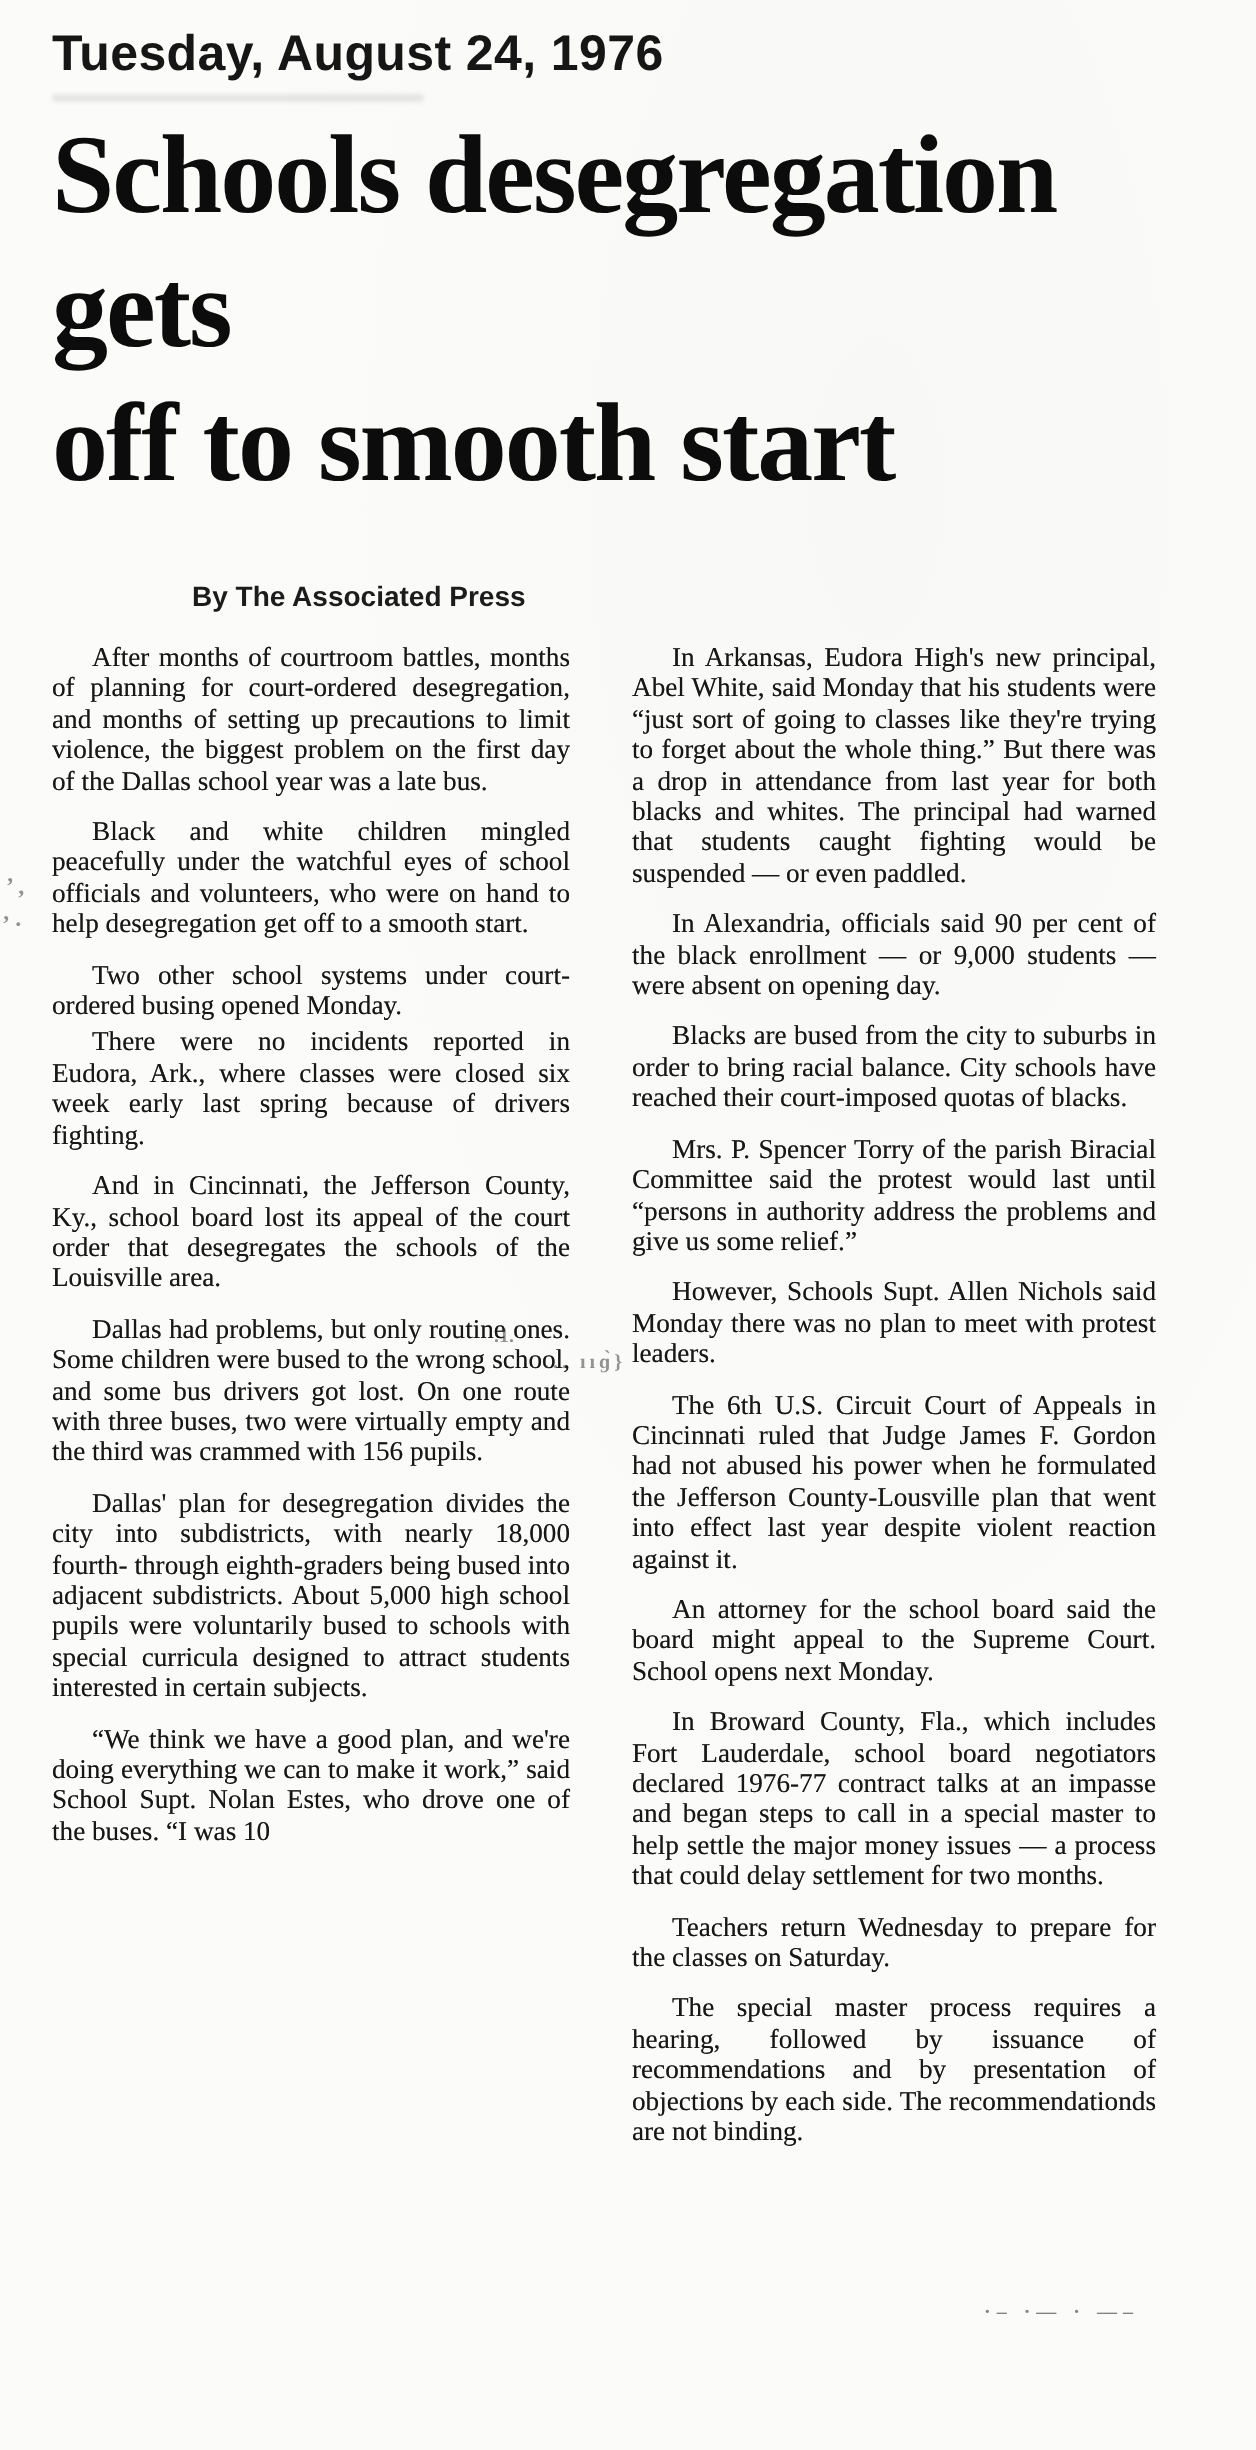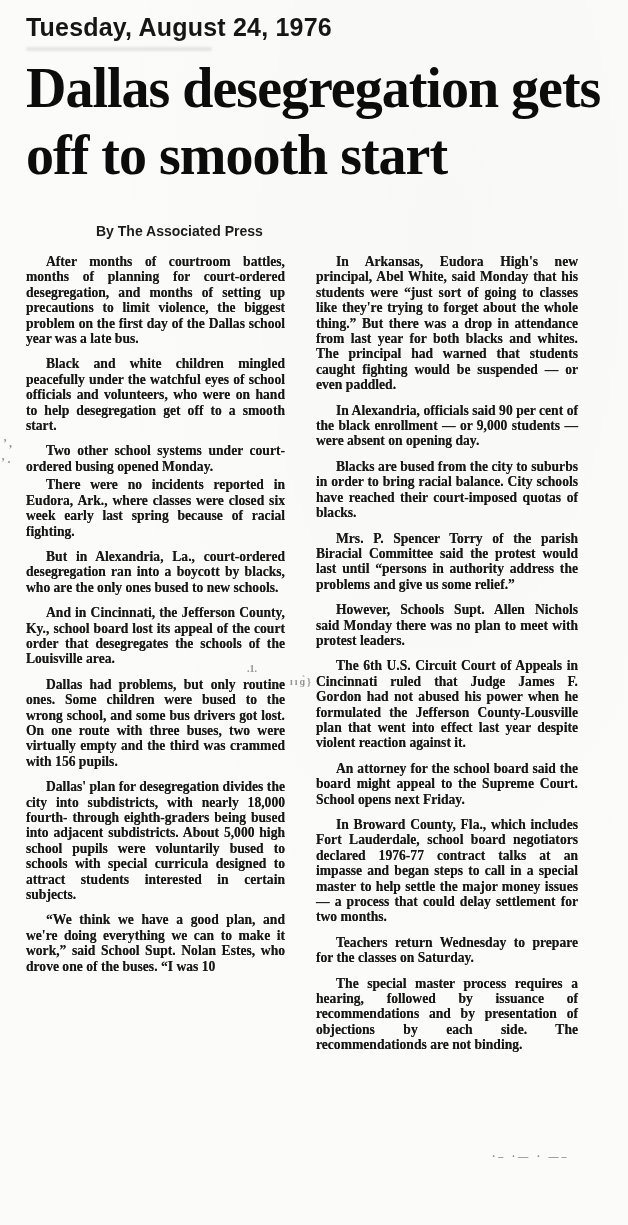--- a/index.html
+++ b/index.html
@@ -56,21 +56,21 @@
   .columns {
     display: flex;
     gap: 31px;
     margin-top: 15px;
   }
   .col { box-sizing: border-box; }
   .col-left  { width: 259px; }
   .col-right { width: 262px; }
   .para {
     font-family: "Liberation Serif", serif;
-    font-weight: 700;
+    font-weight: 400;
     font-size: 13.6px;
     line-height: 15.4px;
     text-align: justify;
     text-indent: 20px;
     margin: 0 0 10px 0;
     color: #171717;
     text-shadow: 0 0 0.3px rgba(0,0,0,0.55);
   }
   .para.no-indent { text-indent: 0; }
   .para.tight { margin-top: -7px; }
@@ -91,46 +91,45 @@
 </head>
 <body>
 
 <div class="page">
 
   <div class="date">Tuesday, August 24, 1976</div>
 
   <div class="date-smudge"></div>
 
   <div class="headline">
-      <div class="headline-line">Dallas desegregation gets</div>
+      <div class="headline-line">Schools desegregation gets</div>
       <div class="headline-line">off to smooth start</div>
     </div>
 
   <div class="byline">By The Associated Press</div>
 
   <div class="columns">
     <div class="col col-left">
         <p class="para">After months of courtroom battles, months of planning for court-ordered desegregation, and months of setting up precautions to limit violence, the biggest problem on the first day of the Dallas school year was a late bus.</p>
         <p class="para">Black and white children mingled peacefully under the watchful eyes of school officials and volunteers, who were on hand to help desegregation get off to a smooth start.</p>
         <p class="para">Two other school systems under court-ordered busing opened Monday.</p>
-        <p class="para tight">There were no incidents reported in Eudora, Ark., where classes were closed six week early last spring because of racial fighting.</p>
-        <p class="para">But in Alexandria, La., court-ordered desegregation ran into a boycott by blacks, who are the only ones bused to new schools.</p>
+        <p class="para tight">There were no incidents reported in Eudora, Ark., where classes were closed six week early last spring because of drivers fighting.</p>
         <p class="para">And in Cincinnati, the Jefferson County, Ky., school board lost its appeal of the court order that desegregates the schools of the Louisville area.</p>
         <p class="para">Dallas had problems, but only routine ones. Some children were bused to the wrong school, and some bus drivers got lost. On one route with three buses, two were virtually empty and the third was crammed with 156 pupils.</p>
         <p class="para">Dallas' plan for desegregation divides the city into subdistricts, with nearly 18,000 fourth- through eighth-graders being bused into adjacent subdistricts. About 5,000 high school pupils were voluntarily bused to schools with special curricula designed to attract students interested in certain subjects.</p>
         <p class="para">“We think we have a good plan, and we're doing everything we can to make it work,” said School Supt. Nolan Estes, who drove one of the buses. “I was 10</p>
       </div>
     <div class="col col-right">
         <p class="para">In Arkansas, Eudora High's new principal, Abel White, said Monday that his students were “just sort of going to classes like they're trying to forget about the whole thing.” But there was a drop in attendance from last year for both blacks and whites. The principal had warned that students caught fighting would be suspended — or even paddled.</p>
         <p class="para">In Alexandria, officials said 90 per cent of the black enrollment — or 9,000 students — were absent on opening day.</p>
         <p class="para">Blacks are bused from the city to suburbs in order to bring racial balance. City schools have reached their court-imposed quotas of blacks.</p>
         <p class="para">Mrs. P. Spencer Torry of the parish Biracial Committee said the protest would last until “persons in authority address the problems and give us some relief.”</p>
         <p class="para">However, Schools Supt. Allen Nichols said Monday there was no plan to meet with protest leaders.</p>
         <p class="para">The 6th U.S. Circuit Court of Appeals in Cincinnati ruled that Judge James F. Gordon had not abused his power when he formulated the Jefferson County-Lousville plan that went into effect last year despite violent reaction against it.</p>
-        <p class="para">An attorney for the school board said the board might appeal to the Supreme Court. School opens next Friday.</p>
+        <p class="para">An attorney for the school board said the board might appeal to the Supreme Court. School opens next Monday.</p>
         <p class="para">In Broward County, Fla., which includes Fort Lauderdale, school board negotiators declared 1976-77 contract talks at an impasse and began steps to call in a special master to help settle the major money issues — a process that could delay settlement for two months.</p>
         <p class="para">Teachers return Wednesday to prepare for the classes on Saturday.</p>
         <p class="para">The special master process requires a hearing, followed by issuance of recommendations and by presentation of objections by each side. The recommendationds are not binding.</p>
       </div>
   </div>
 
   <span class="artifact artifact-margin-1">’ ,</span>
   <span class="artifact artifact-margin-2">’ ·</span>
   <span class="artifact artifact-noise-1">.1.</span>
   <span class="artifact artifact-noise-2">... ııɡ̀}</span>

